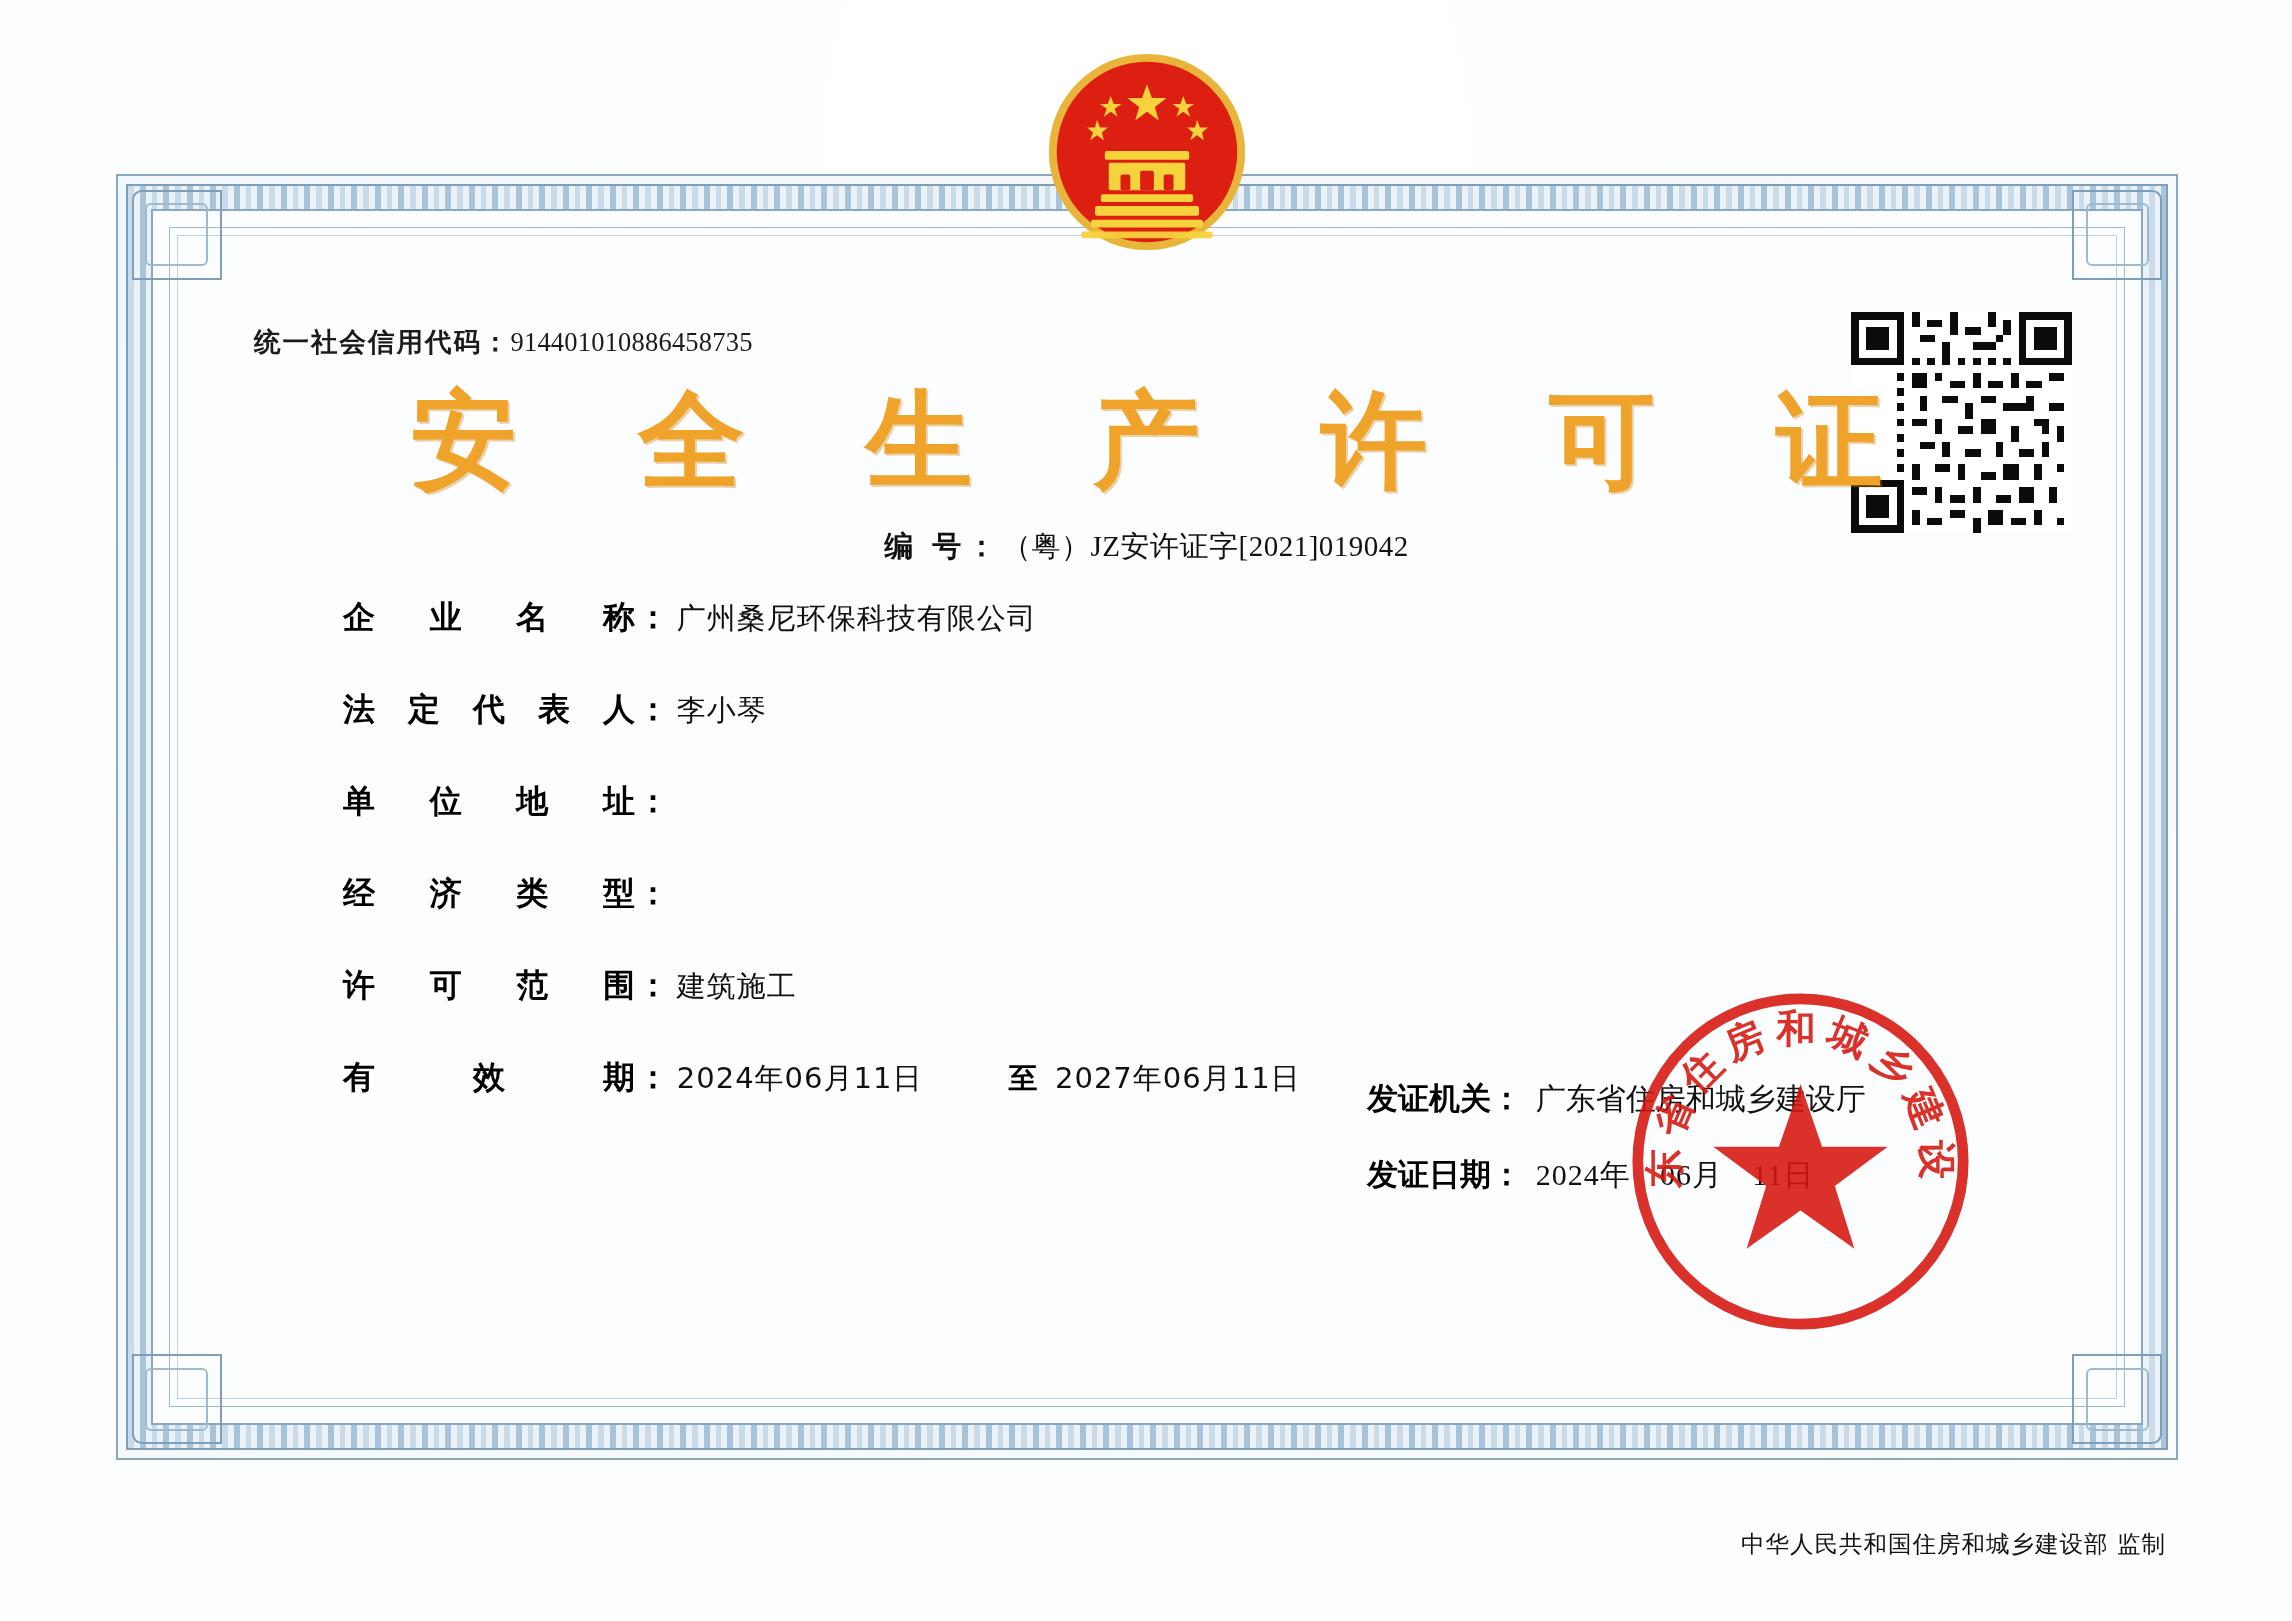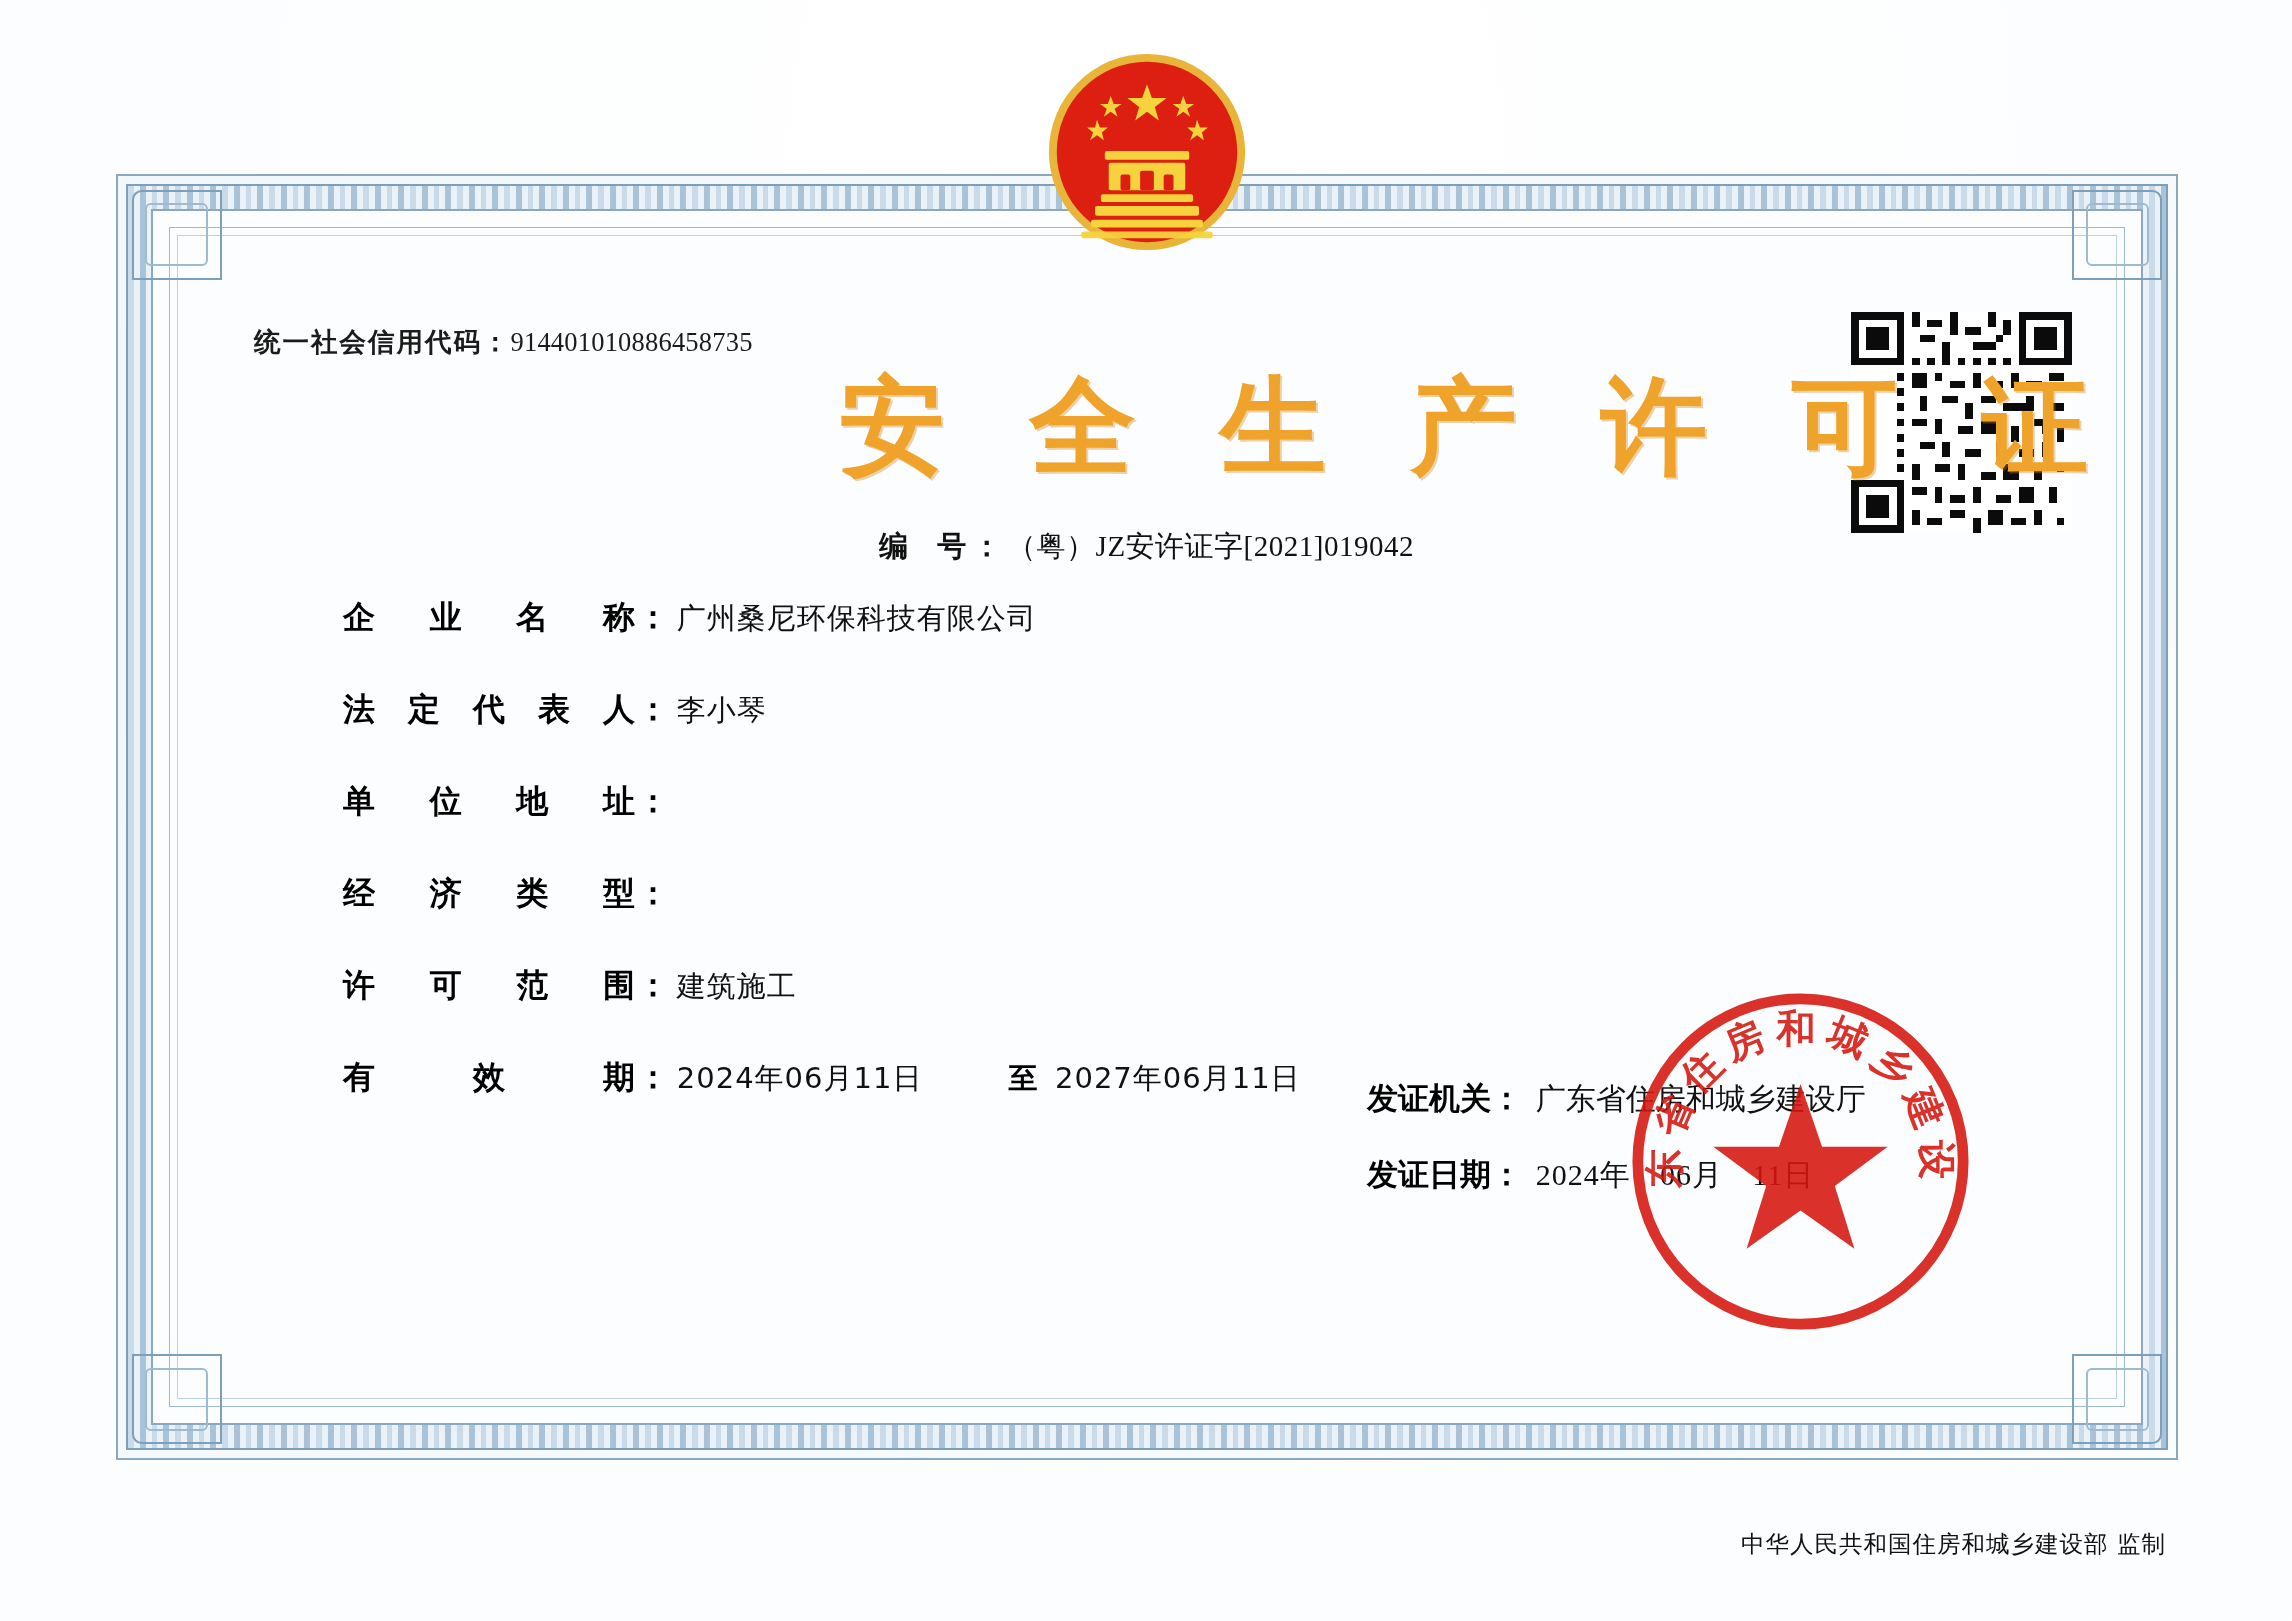--- a/index.html
+++ b/index.html
@@ -153,42 +153,42 @@
     width: 221px;
     height: 221px;
     background: #ffffff;
     padding: 0;
   }
 
   .main-title {
     position: absolute;
     left: 0;
     right: 0;
-    top: 150px;
-    text-align: right;
-    font-family: Liberation Serif, serif;
+    top: 164px;
+    text-align: center;
+    font-family: Liberation Mono, monospace;
     font-weight: bold;
     font-size: 106px;
     letter-spacing: 29px;
     text-indent: 29px;
     color: #f0a32a;
     text-shadow: 2px 2px 0 rgba(200,130,20,0.35);
   }
 
   .serial {
     position: absolute;
     left: 0;
     right: 0;
     top: 321px;
     text-align: center;
     font-size: 29px;
     color: #111;
   }
   .serial .s-label {
-    font-family: Liberation Mono, monospace;
+    font-family: Liberation Serif, serif;
     font-weight: 600;
     letter-spacing: 5.9px;
   }
   .serial .s-value {
     font-family: "Liberation Serif", serif;
     letter-spacing: 0.5px;
     text-align: center;
   }
 
   

